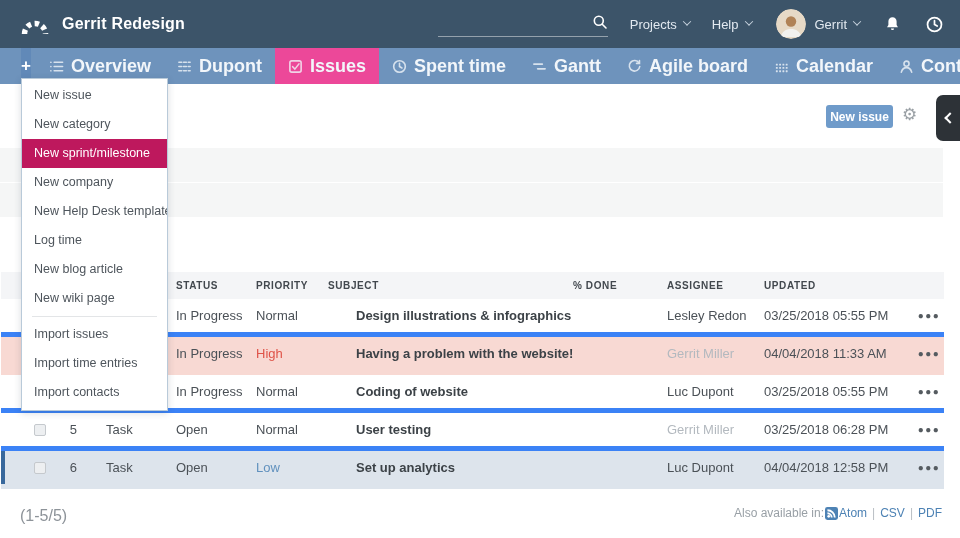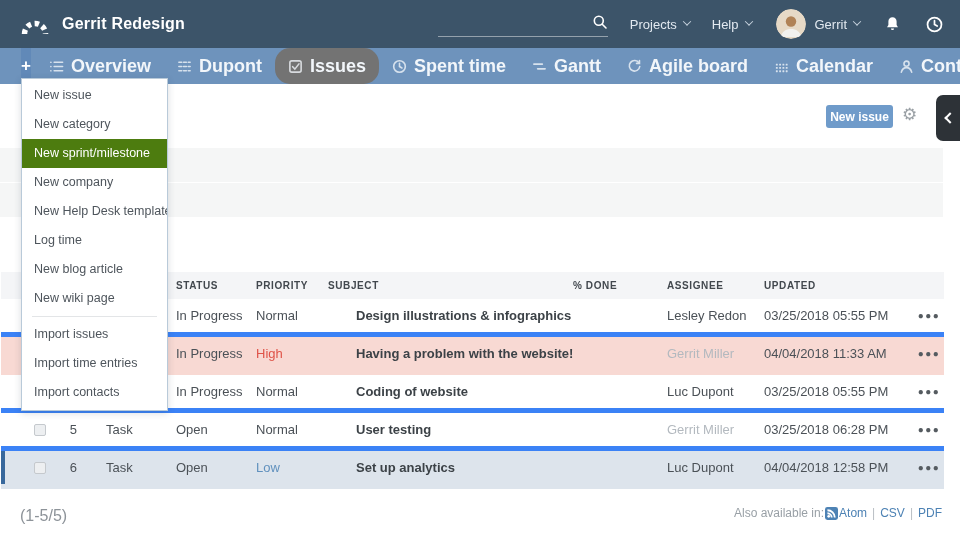--- a/index.html
+++ b/index.html
@@ -28,21 +28,21 @@
 
   
   .navbar { position:absolute; top:48px; left:0; width:960px; height:36px;
     background:#6e93bc; display:flex; align-items:stretch; }
   .plus-btn { width:25px; margin-left:21px; background:#6189b8; color:#fff;
     font-size:17px; font-weight:bold; display:flex; align-items:center; justify-content:center; cursor:pointer; }
   .tabs { display:flex; align-items:stretch; margin-left:5px; }
   .tab { display:flex; align-items:center; gap:7px; padding:17px 13px;
     color:#f2f6fa; font-size:18px; font-weight:bold; cursor:pointer; white-space:nowrap; }
   .tab .ticon { display:flex; align-items:center; opacity:.8; }
-  .tab.active { background:#737373;border-radius:15px; }
+  .tab.active { background:#ec4899; }
   .nav-arrows { margin-left:auto; display:flex; align-items:center; gap:3px; margin-right:14px; }
   .nav-arrow { width:20px; height:21px; background:#83a5c9; border-radius:2px;
     color:#fff; display:flex; align-items:center; justify-content:center;
     font-size:13px; font-weight:bold; cursor:pointer; line-height:1; }
 
   
   .btn-new-issue { position:absolute; left:826px; top:105px; width:67px; height:23px;
     background:#6f9bca; border:none; border-radius:3px; color:#fff;
     font-size:12px; font-weight:bold; font-family:inherit; cursor:pointer; }
   .gear { position:absolute; left:902px; top:104px; font-size:17px; color:#9aa0a5; cursor:pointer; }
@@ -55,21 +55,21 @@
   
   .gray-bar { position:absolute; left:0; width:943px; height:34px; background:#f5f6f6; }
   .gray-bar.b1 { top:148px; }
   .gray-bar.b2 { top:183px; }
 
   
   .dropdown { position:absolute; left:21px; top:78px; width:147px; background:#fff;
     border:1px solid #b9cad9; box-shadow:0 2px 7px rgba(40,60,80,.18); z-index:20; padding:2px 0 3px; }
   .menu-item { height:29px; line-height:29px; padding-left:12px; font-size:12.5px;
     color:#4e555c; cursor:pointer; white-space:nowrap; overflow:hidden; }
-  .menu-item.highlight { background:#4d7c0f; color:#fff; }
+  .menu-item.highlight { background:#be185d; color:#fff; }
   .menu-divider { height:1px; background:#e3e5e7; margin:3px 10px; }
 
   
   .issues-table { position:absolute; top:272px; left:1px; width:943px; }
   .tgrid { display:grid;
     grid-template-columns:33px 12px 33px 97px 80px 72px 245px 94px 97px 150px 1fr;
     align-items:center; }
   .thead { height:27px; background:#f4f5f7; color:#42484e; font-size:10px;
     font-weight:bold; letter-spacing:.6px; }
   .trow { height:38px; background:#fff; border-bottom:5px solid #3b82f6;

